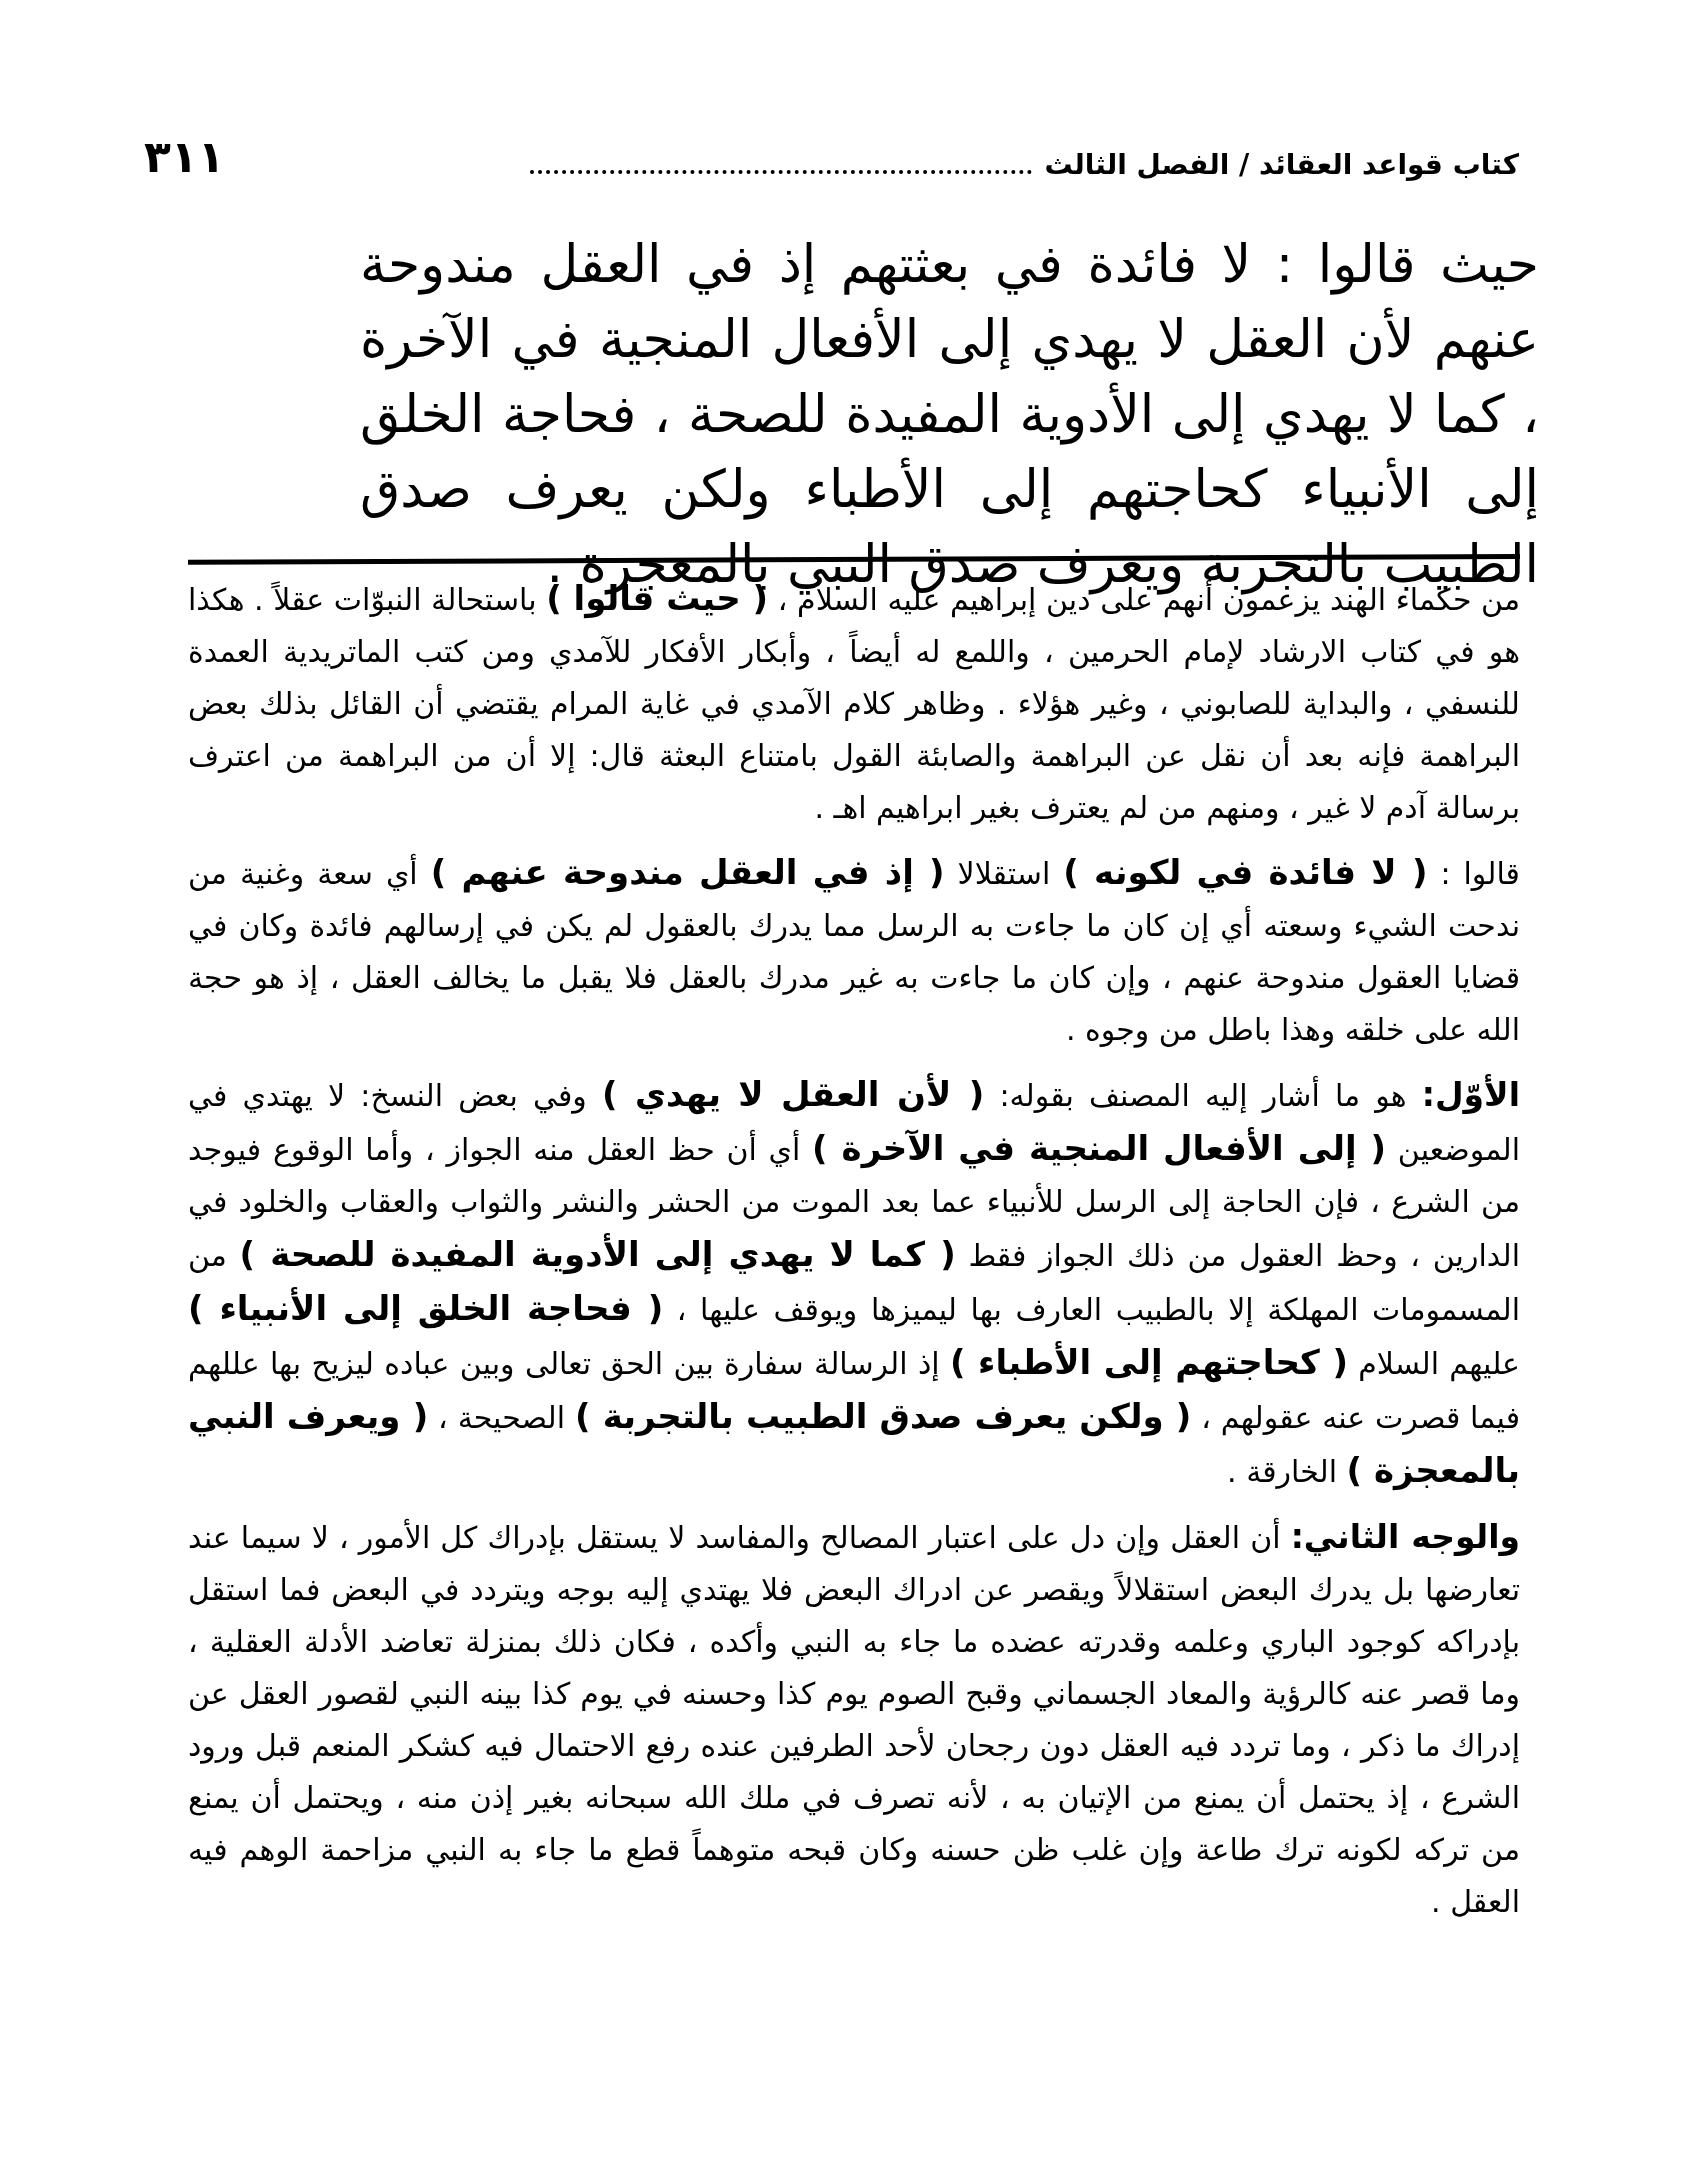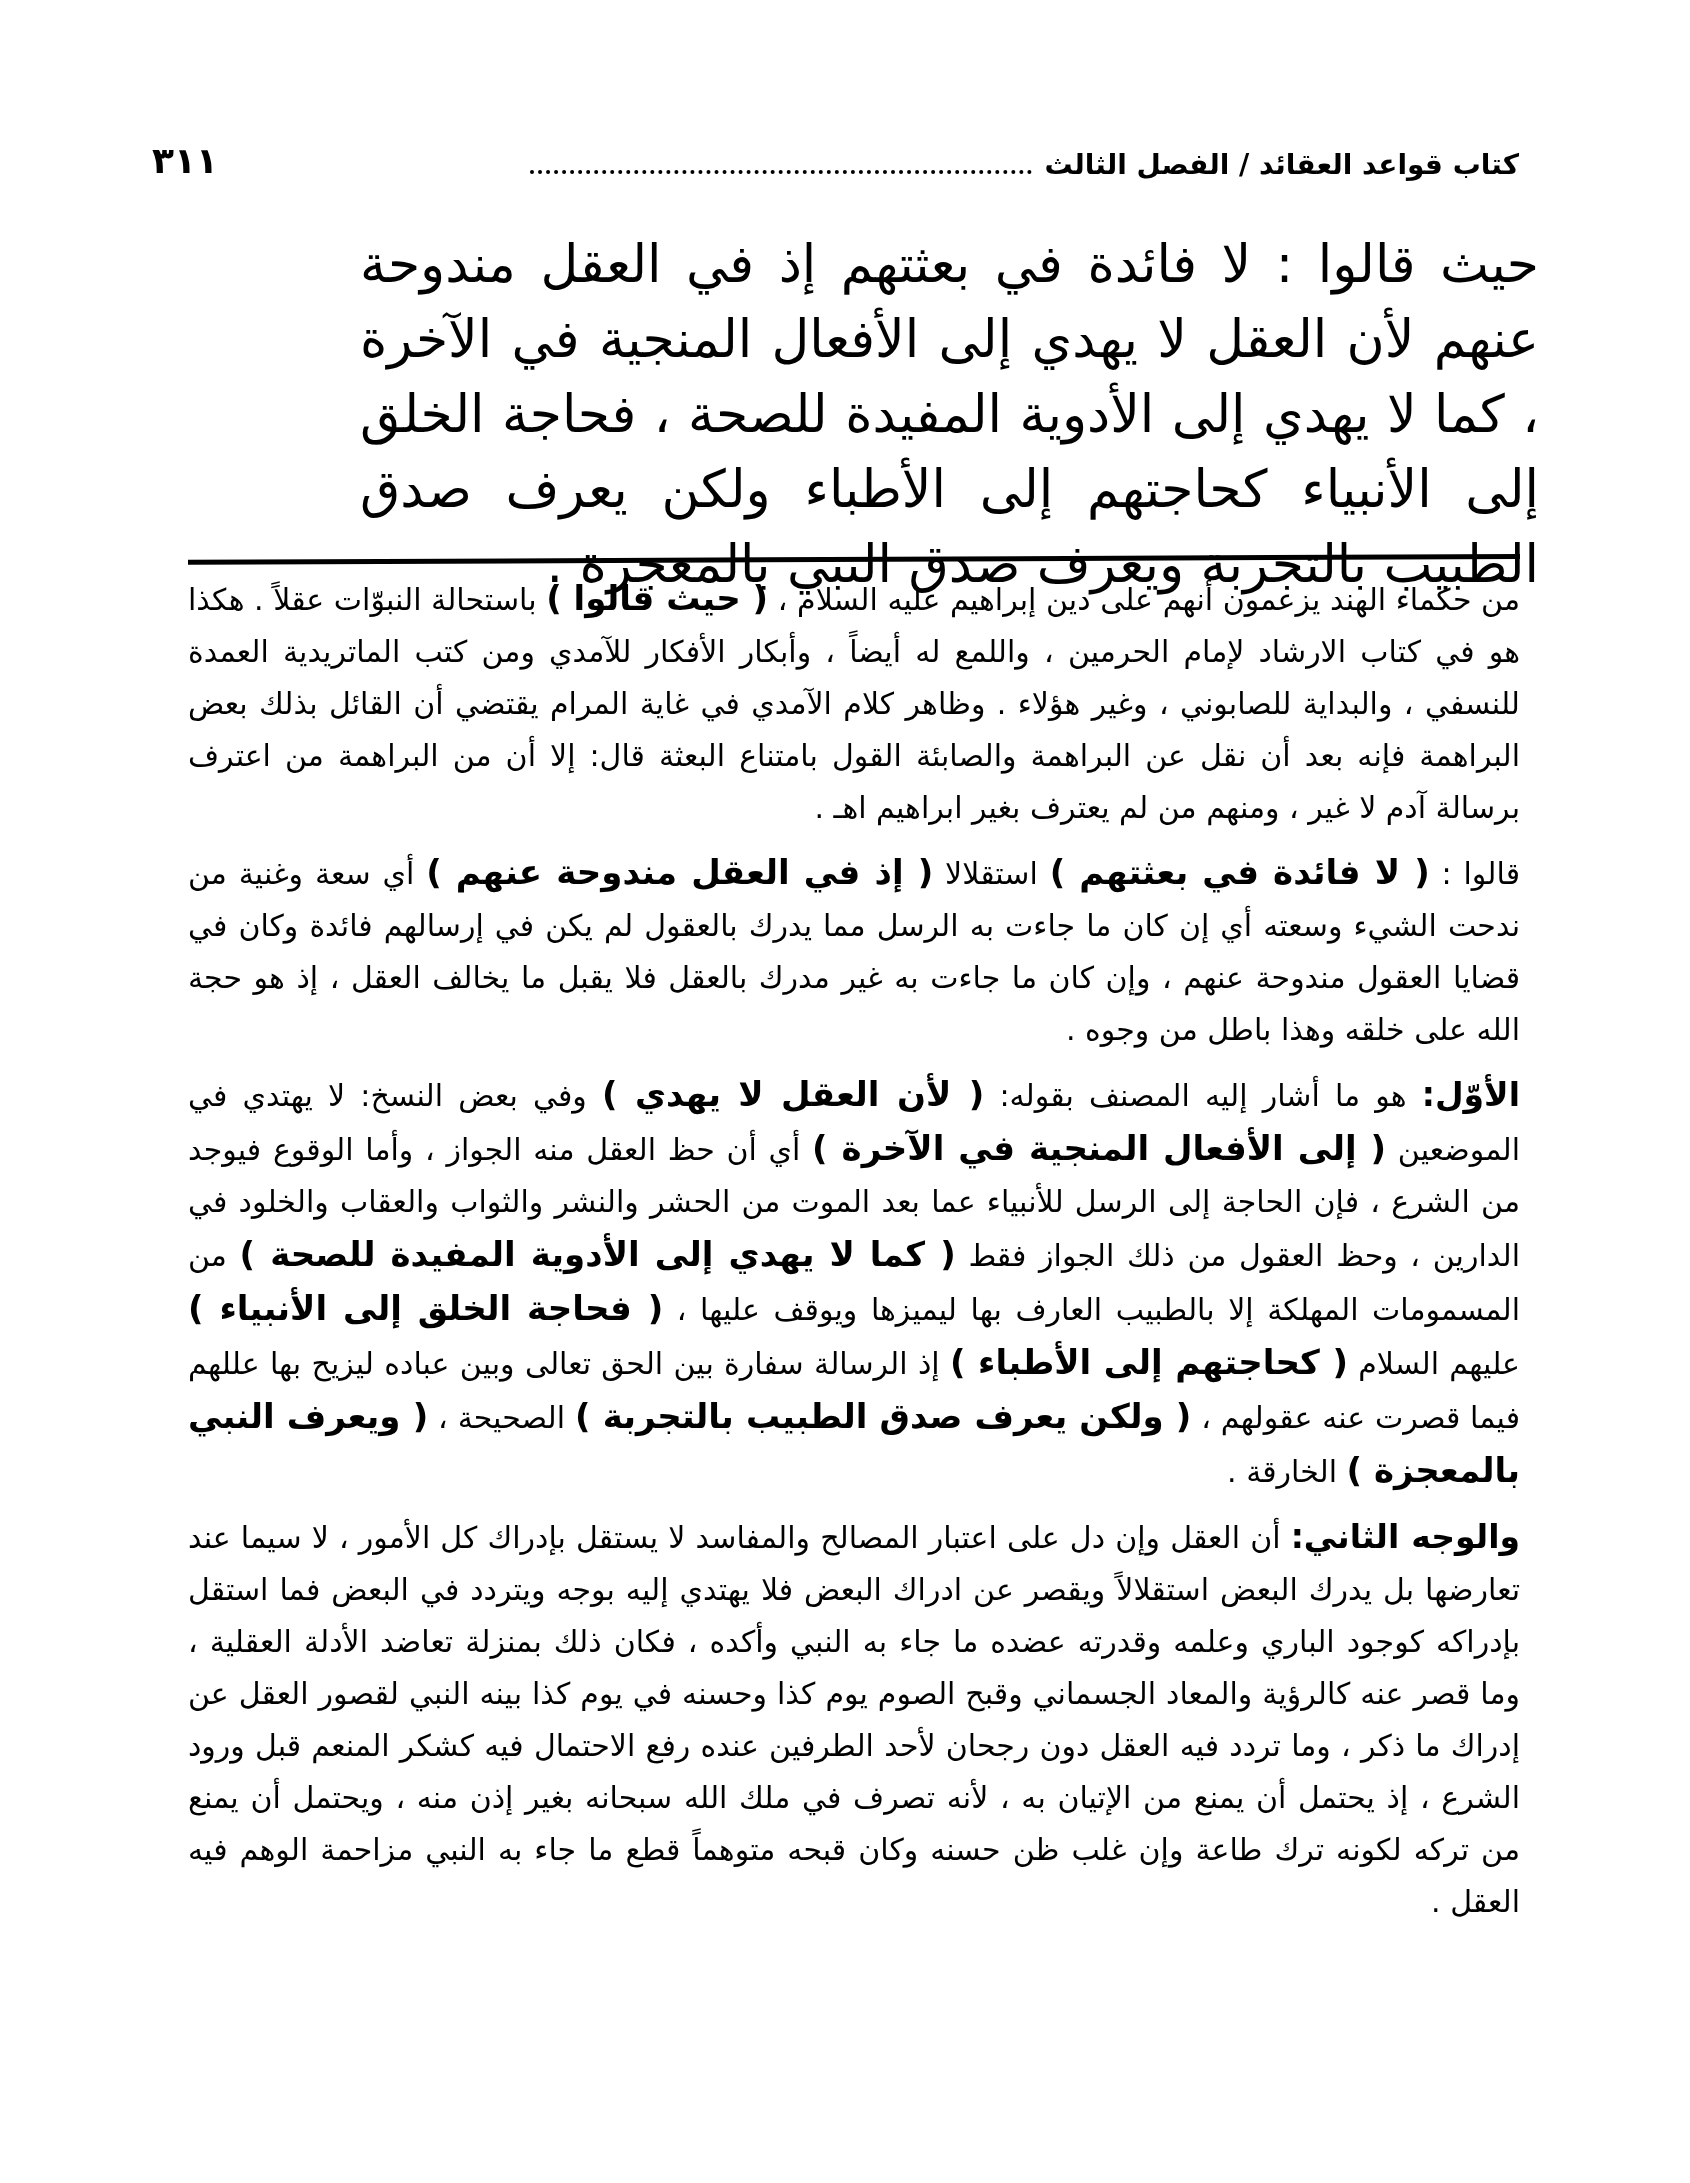--- a/index.html
+++ b/index.html
@@ -11,21 +11,21 @@
 
   .header {
     position: absolute; top: 118px; left: 144px; width: 1375px; height: 61px;
     display: flex; flex-direction: row; align-items: flex-end; direction: rtl;
   }
   .running-title { font-size: 28px; font-weight: bold; white-space: nowrap; line-height: 1; }
   .header-dots {
     flex: 1; margin: 0 13px 5.2px 13px; border-bottom: 4.4px dotted #000;
     height: 0; align-self: flex-end; max-width: 502px;
   }
-  .page-number { font-size: 36px; font-weight: bold; line-height: 1; margin-right: auto; margin-left: 8px; }
+  .page-number { font-size: 44px; font-weight: bold; line-height: 1; margin-right: auto; }
 
   .main-text {
     position: absolute; top: 227px; left: 360px; width: 1179px;
     font-size: 52px; line-height: 75px; text-align: justify; text-align-last: right;
   }
 
   .separator {
     position: absolute; top: 554px; left: 188px; width: 1332px; height: 4.8px;
     background: #000; transform: rotate(-0.25deg); transform-origin: right center;
   }
@@ -53,21 +53,21 @@
   <div class="main-text">
     <p style="margin:0">حيث قالوا : لا فائدة في بعثتهم إذ في العقل مندوحة عنهم لأن العقل لا يهدي إلى الأفعال المنجية في الآخرة ، كما لا يهدي إلى الأدوية المفيدة للصحة ، فحاجة الخلق إلى الأنبياء كحاجتهم إلى الأطباء ولكن يعرف صدق الطبيب بالتجربة ويعرف صدق النبي بالمعجزة .</p>
   </div>
 
   <div class="separator"></div>
 
   <div class="commentary">
 
     <p class="first"><span>من حكماء الهند يزعمون أنهم على دين إبراهيم عليه السلام ، </span><b>( حيث قالوا )</b><span> باستحالة النبوّات عقلاً . هكذا هو في كتاب الارشاد لإمام الحرمين ، واللمع له أيضاً ، وأبكار الأفكار للآمدي ومن كتب الماتريدية العمدة للنسفي ، والبداية للصابوني ، وغير هؤلاء . وظاهر كلام الآمدي في غاية المرام يقتضي أن القائل بذلك بعض البراهمة فإنه بعد أن نقل عن البراهمة والصابئة القول بامتناع البعثة قال: إلا أن من البراهمة من اعترف برسالة آدم لا غير ، ومنهم من لم يعترف بغير ابراهيم اهـ .</span></p>
 
-    <p><span>قالوا : </span><b>( لا فائدة في بعثتهم )</b><span> استقلالا </span><b>( إذ في العقل مندوحة عنهم )</b><span> أي سعة وغنية من ندحت الشيء وسعته أي إن كان ما جاءت به الرسل مما يدرك بالعقول لم يكن في إرسالهم فائدة وكان في قضايا العقول مندوحة عنهم ، وإن كان ما جاءت به غير مدرك بالعقل فلا يقبل ما يخالف العقل ، إذ هو حجة الله على خلقه وهذا باطل من وجوه .</span></p>
+    <p><span>قالوا : </span><b>( لا فائدة في لكونه )</b><span> استقلالا </span><b>( إذ في العقل مندوحة عنهم )</b><span> أي سعة وغنية من ندحت الشيء وسعته أي إن كان ما جاءت به الرسل مما يدرك بالعقول لم يكن في إرسالهم فائدة وكان في قضايا العقول مندوحة عنهم ، وإن كان ما جاءت به غير مدرك بالعقل فلا يقبل ما يخالف العقل ، إذ هو حجة الله على خلقه وهذا باطل من وجوه .</span></p>
 
     <p><span class="lead">الأوّل:</span><span> هو ما أشار إليه المصنف بقوله: </span><b>( لأن العقل لا يهدي )</b><span> وفي بعض النسخ: لا يهتدي في الموضعين </span><b>( إلى الأفعال المنجية في الآخرة )</b><span> أي أن حظ العقل منه الجواز ، وأما الوقوع فيوجد من الشرع ، فإن الحاجة إلى الرسل للأنبياء عما بعد الموت من الحشر والنشر والثواب والعقاب والخلود في الدارين ، وحظ العقول من ذلك الجواز فقط </span><b>( كما لا يهدي إلى الأدوية المفيدة للصحة )</b><span> من المسمومات المهلكة إلا بالطبيب العارف بها ليميزها ويوقف عليها ، </span><b>( فحاجة الخلق إلى الأنبياء )</b><span> عليهم السلام </span><b>( كحاجتهم إلى الأطباء )</b><span> إذ الرسالة سفارة بين الحق تعالى وبين عباده ليزيح بها عللهم فيما قصرت عنه عقولهم ، </span><b>( ولكن يعرف صدق الطبيب بالتجربة )</b><span> الصحيحة ، </span><b>( ويعرف النبي بالمعجزة )</b><span> الخارقة .</span></p>
 
     <p><span class="lead">والوجه الثاني:</span><span> أن العقل وإن دل على اعتبار المصالح والمفاسد لا يستقل بإدراك كل الأمور ، لا سيما عند تعارضها بل يدرك البعض استقلالاً ويقصر عن ادراك البعض فلا يهتدي إليه بوجه ويتردد في البعض فما استقل بإدراكه كوجود الباري وعلمه وقدرته عضده ما جاء به النبي وأكده ، فكان ذلك بمنزلة تعاضد الأدلة العقلية ، وما قصر عنه كالرؤية والمعاد الجسماني وقبح الصوم يوم كذا وحسنه في يوم كذا بينه النبي لقصور العقل عن إدراك ما ذكر ، وما تردد فيه العقل دون رجحان لأحد الطرفين عنده رفع الاحتمال فيه كشكر المنعم قبل ورود الشرع ، إذ يحتمل أن يمنع من الإتيان به ، لأنه تصرف في ملك الله سبحانه بغير إذن منه ، ويحتمل أن يمنع من تركه لكونه ترك طاعة وإن غلب ظن حسنه وكان قبحه متوهماً قطع ما جاء به النبي مزاحمة الوهم فيه العقل .</span></p>
 
   </div>
 </div>
 
 
 </body></html>

